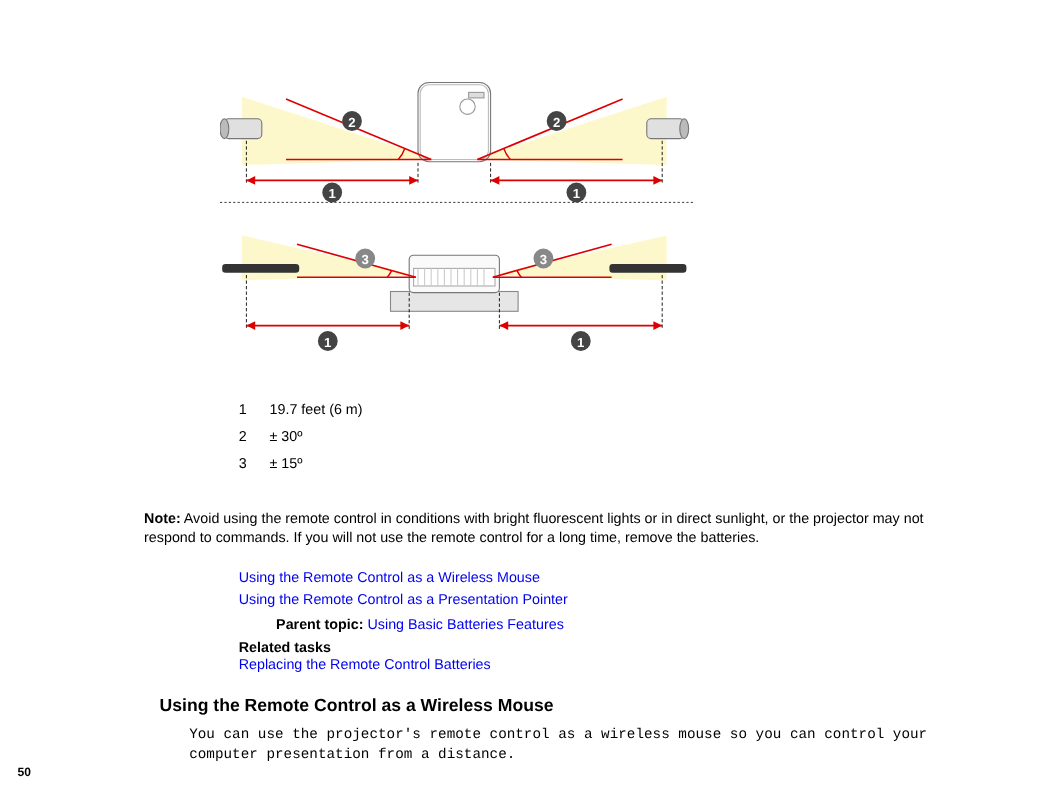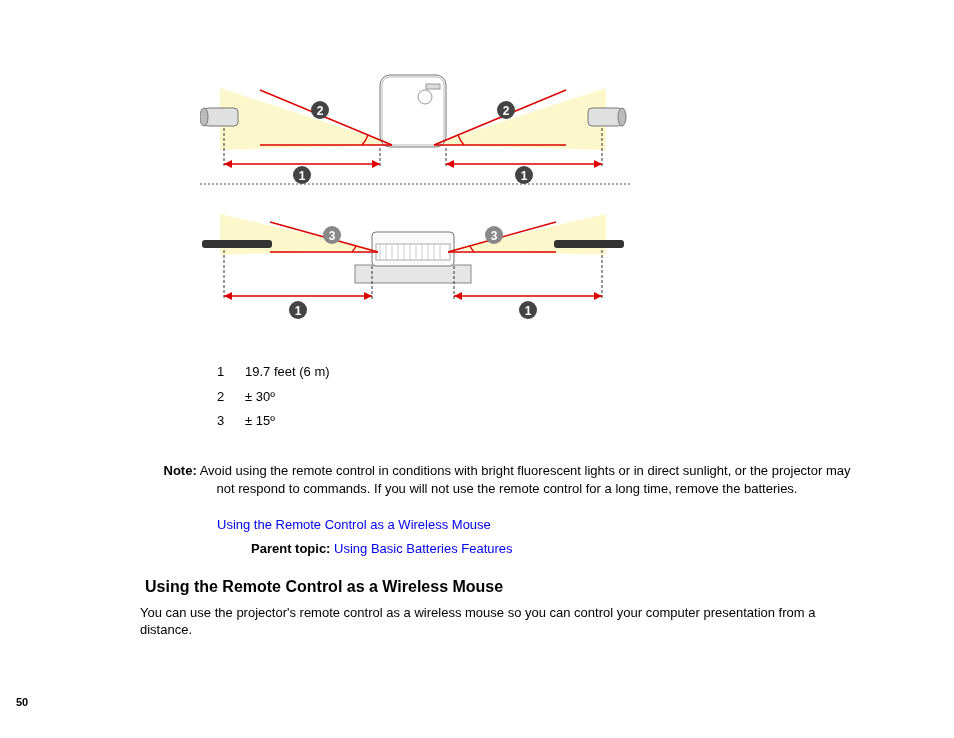--- a/index.html
+++ b/index.html
@@ -29,25 +29,24 @@
     margin-bottom: 28px;
     line-height: 1.9;
   }
   .legend-row {
     display: flex;
   }
   .legend-num {
     width: 28px;
   }
   .note-block {
-    margin-left: 100px;
+    margin-left: 71px;
     margin-right: 40px;
     line-height: 1.35;
     margin-bottom: 18px;
-    text-align: center;
   }
   .note-label {
     font-weight: bold;
   }
   .links {
     margin-left: 157px;
     line-height: 1.5;
     margin-bottom: 4px;
   }
   .link {
@@ -70,24 +69,25 @@
   .related-label {
     font-weight: bold;
   }
   .section-heading {
     margin-left: 85px;
     margin-top: 22px;
     font-size: 16px;
     font-weight: bold;
   }
   .section-body {
-    margin-left: 80px;
+    margin-left: 112px;
     margin-right: 40px;
     margin-top: 8px;
     line-height: 1.35;
+    font-family: Liberation Mono, monospace;
   }
   .page-number {
     font-size: 11px;
     font-weight: bold;
     position: absolute;
     bottom: 30px;
     width: 100%;
     left: 16px;
   }
 </style>
@@ -209,25 +209,30 @@
       <span>± 15º</span>
     </div>
   </div>
 
   <div class="note-block">
     <span class="note-label">Note:</span><span> Avoid using the remote control in conditions with bright fluorescent lights or in direct sunlight, or the projector may not respond to commands. If you will not use the remote control for a long time, remove the batteries.</span>
   </div>
 
   <div class="links">
     <div><span class="link">Using the Remote Control as a Wireless Mouse</span></div>
+    <div><span class="link">Using the Remote Control as a Presentation Pointer</span></div>
   </div>
 
   <div class="parent-topic">
     <span class="parent-label">Parent topic: </span><span class="link">Using Basic Batteries Features</span>
   </div>
 
+  <div class="related-tasks">
+    <div class="related-label">Related tasks</div>
+    <div><span class="link">Replacing the Remote Control Batteries</span></div>
+  </div>
 
   <div class="section-heading">Using the Remote Control as a Wireless Mouse</div>
   <div class="section-body">You can use the projector's remote control as a wireless mouse so you can control your computer presentation from a distance.</div>
 
 </div>
 
 <div class="page-number">50</div>
 
 </body></html>

